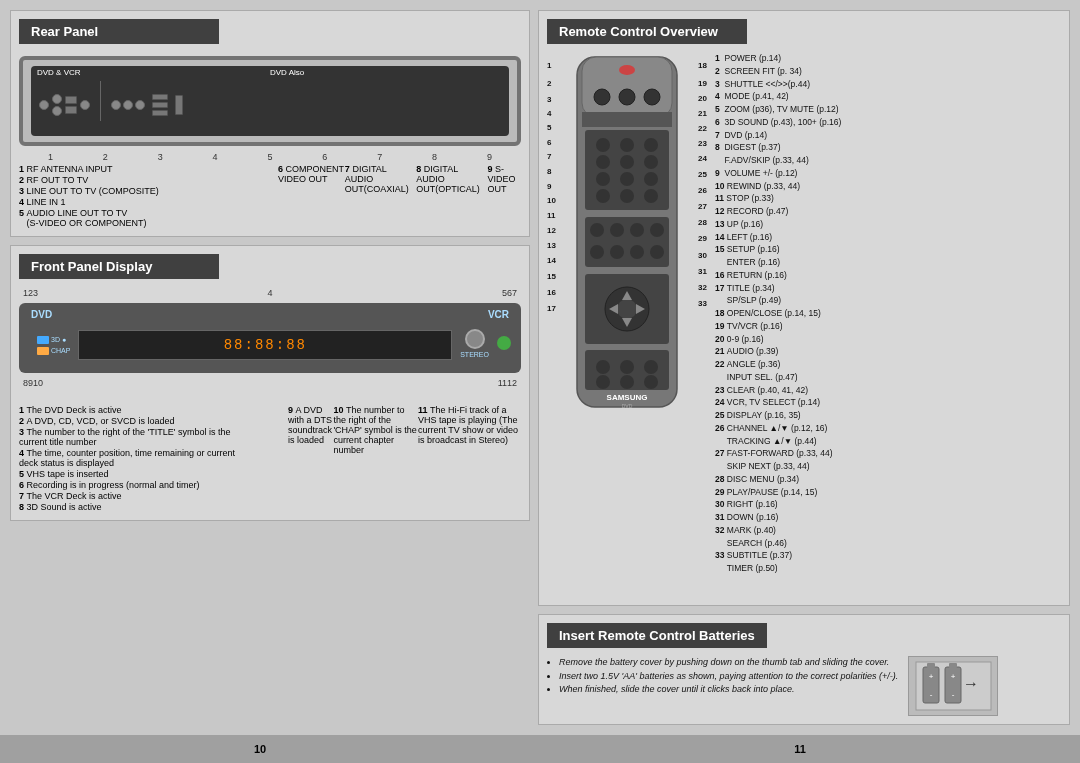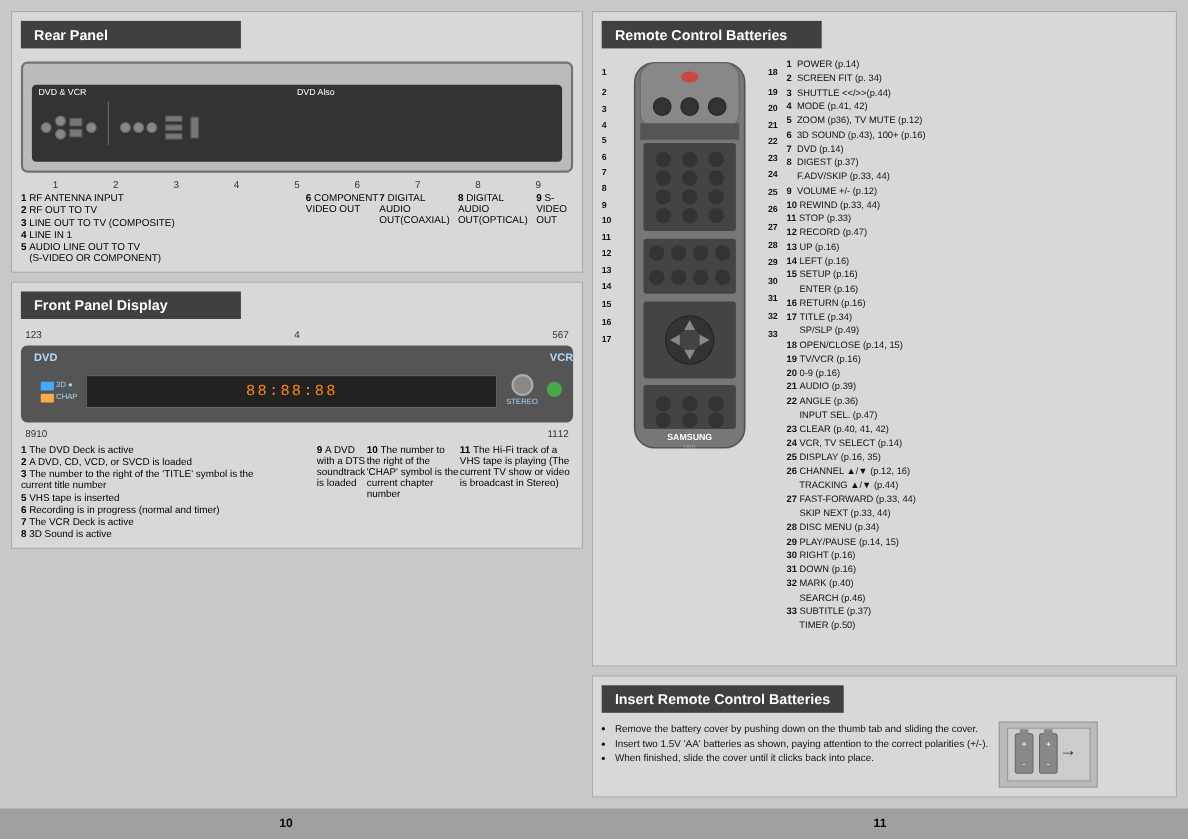--- a/index.html
+++ b/index.html
@@ -47,28 +47,28 @@
       min-width: 200px;
     }
     .rear-panel-section {
       flex: 0 0 auto;
     }
     .front-panel-section {
       flex: 0 0 auto;
     }
     .rear-panel-image {
       background: #bbb;
-      border: 2px solid #737373;
+      border: 4px solid #737373;
       border-radius: 6px;
       padding: 8px;
       margin: 4px 0;
       display: flex;
-      align-items: flex-end;
+      align-items: center;
       justify-content: center;
-      height: 101px;
+      height: 90px;
       position: relative;
     }
     .panel-inner {
       background: #333;
       border-radius: 4px;
       width: 100%;
       height: 70px;
       display: flex;
       align-items: center;
       padding: 4px 8px;
@@ -133,21 +133,21 @@
       position: absolute;
       top: 6px;
       left: 12px;
     }
     .vcr-label {
       color: #adf;
       font-size: 10px;
       font-weight: bold;
       position: absolute;
       top: 6px;
-      right: 0;
+      right: 12px;
     }
     .display-segment {
       background: #222;
       border: 1px solid #666;
       height: 30px;
       flex: 1;
       display: flex;
       align-items: center;
       justify-content: center;
       color: #f80;
@@ -224,20 +224,21 @@
       gap: 4px;
     }
     .bullet-list {
       list-style: disc;
       padding-left: 12px;
     }
     .bullet-list li {
       font-size: 9px;
       line-height: 1.5;
       color: #111;
+      font-style: italic;
     }
     .two-col-legend {
       display: grid;
       grid-template-columns: 1fr 1fr;
       gap: 0 16px;
       font-size: 9px;
     }
     .left-legend-col {
       display: flex;
       flex-direction: column;
@@ -371,44 +372,45 @@
       <div class="front-num-labels">
         <span>8</span>
         <span>9</span>
         <span>10</span>
         <span style="flex:1"></span>
         <span>11</span>
         <span>12</span>
       </div>
 
       
-      <div class="two-col-legend" style="margin-top:4px;gap:36px;">
+      <div class="two-col-legend" style="margin-top:16px;gap:36px;">
         <div class="left-legend-col">
           <div><b>1</b>&nbsp;The DVD Deck is active</div>
           <div><b>2</b>&nbsp;A DVD, CD, VCD, or SVCD is loaded</div>
           <div><b>3</b>&nbsp;The number to the right of the 'TITLE' symbol is the current title number</div>
+          <div><b>4</b>&nbsp;The time, counter position, time remaining or current deck status is displayed</div>
           <div><b>5</b>&nbsp;VHS tape is inserted</div>
           <div><b>6</b>&nbsp;Recording is in progress (normal and timer)</div>
           <div><b>7</b>&nbsp;The VCR Deck is active</div>
           <div><b>8</b>&nbsp;3D Sound is active</div>
         </div>
         <div class="right-legend-col">
           <div><b>9</b>&nbsp;A DVD with a DTS soundtrack is loaded</div>
           <div><b>10</b>&nbsp;The number to the right of the 'CHAP' symbol is the current chapter number</div>
           <div><b>11</b>&nbsp;The Hi-Fi track of a VHS tape is playing (The current TV show or video is broadcast in Stereo)</div>
         </div>
       </div>
     </div>
 
   </div>
 
   <div class="right-panel">
 
     <div class="section-box remote-overview-section">
-      <div class="section-title">Remote Control Batteries</div>
+      <div class="section-title">Remote Control Overview</div>
 
       <div class="remote-content">
 
         <div class="remote-image-container">
 
           <div style="position:absolute;left:0;top:10px;font-size:8px;font-weight:bold;color:#111;line-height:1;">
             <div style="margin-bottom:10px;">1</div>
             <div style="margin-bottom:8px;">2</div>
             <div style="margin-bottom:6px;">3</div>
             <div style="margin-bottom:6px;">4</div>

